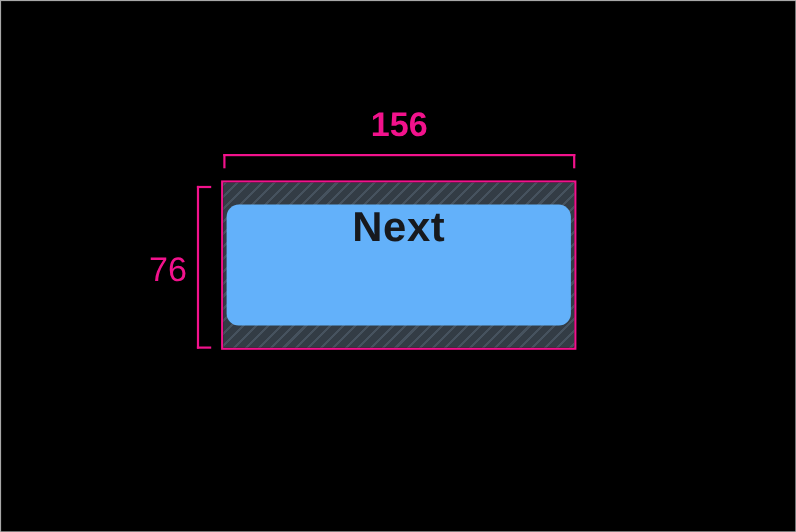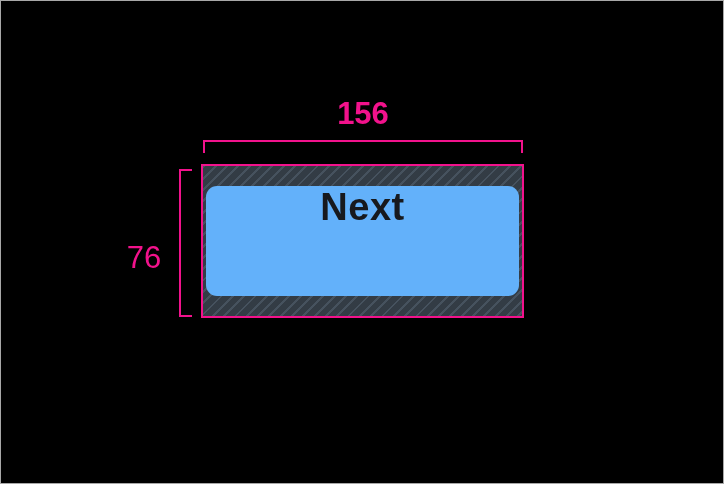--- a/index.html
+++ b/index.html
@@ -78,21 +78,22 @@
   }
   .width-label {
     left: 202px;
     width: 320px;
     top: 97px;
     font-weight: bold;
   }
   .height-label {
     left: 117px;
     width: 52px;
-    top: 241px;
+    top: 228px;
+    text-align: right;
   }
 
   
   .width-bracket {
     position: absolute;
     left: 202px;
     top: 139px;
     width: 320px;
     height: 13px;
     border-top: 2px solid var(--guide-pink);

